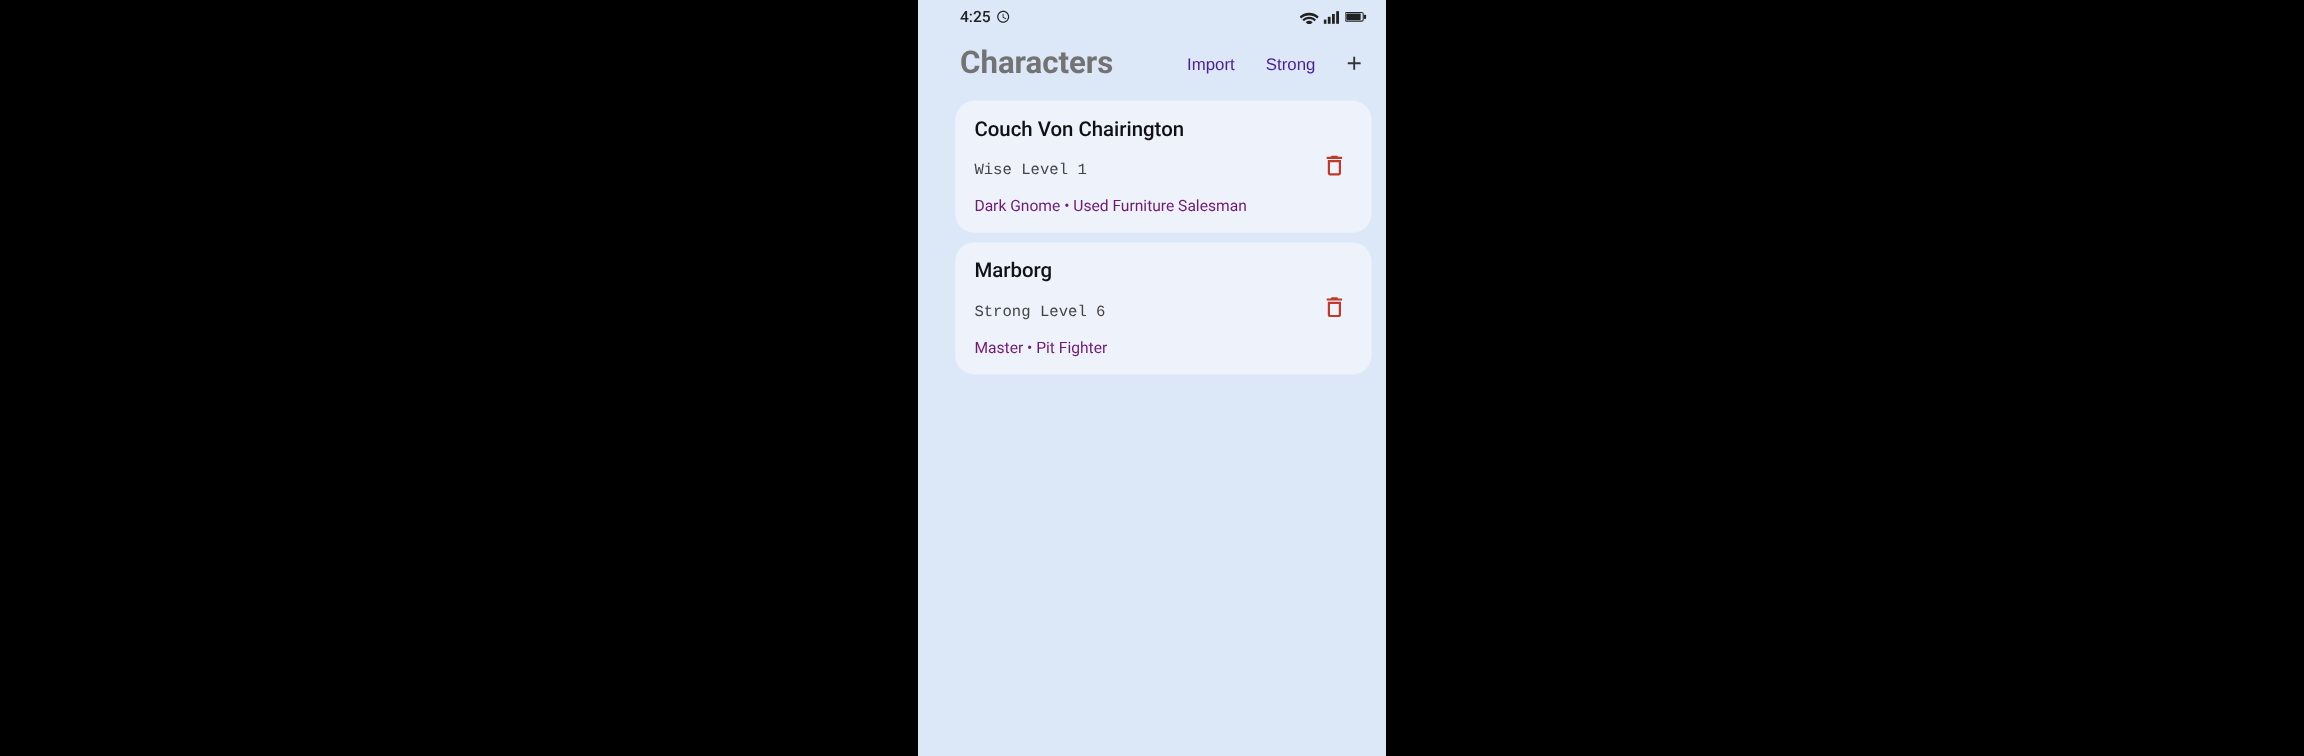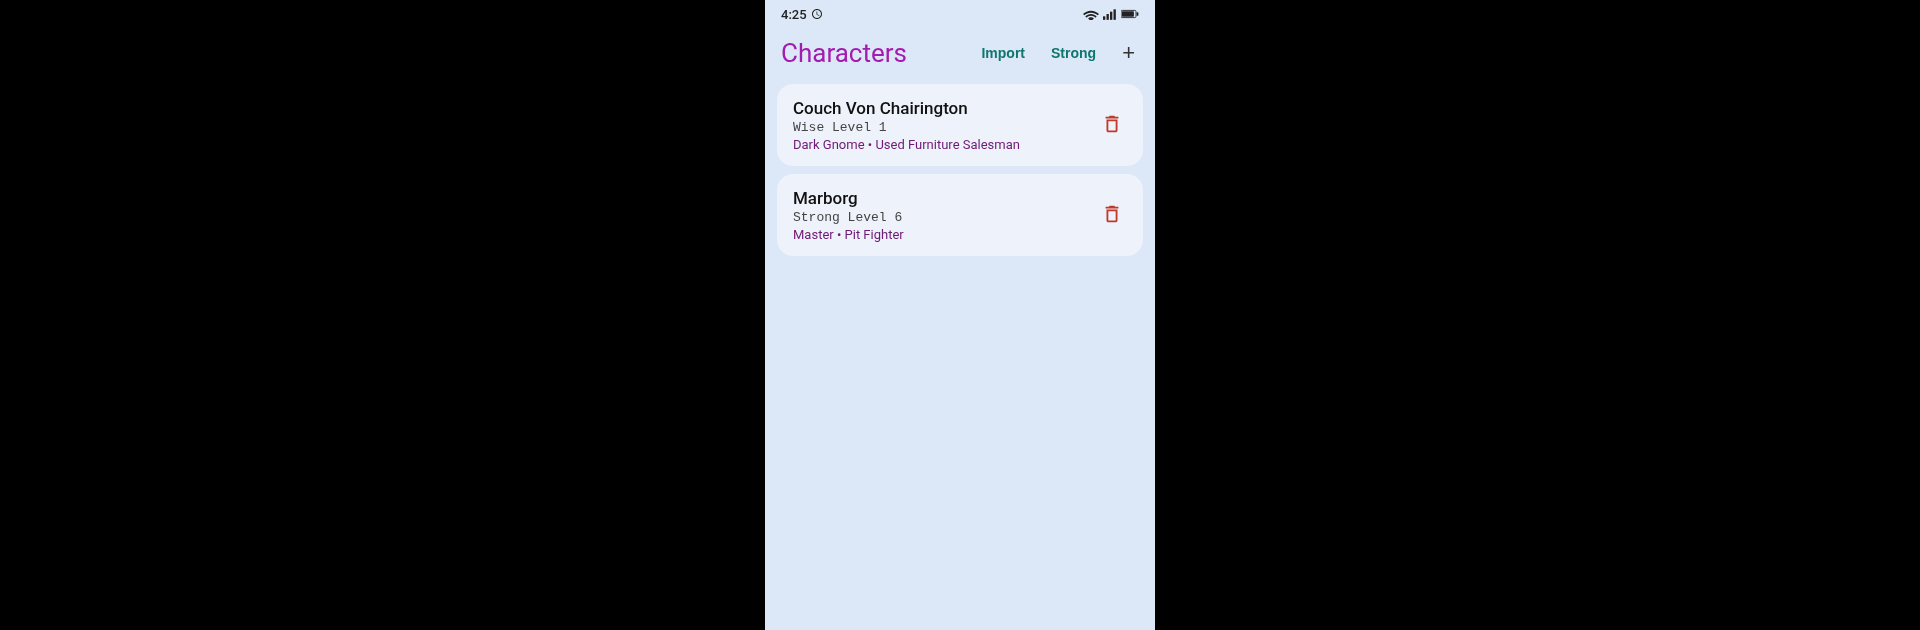--- a/index.html
+++ b/index.html
@@ -14,20 +14,21 @@
       font-family: 'Roboto', Arial, sans-serif;
     }
 
     .phone-frame {
       width: 390px;
       height: 630px;
       background: #dce8f8;
       overflow: hidden;
       display: flex;
       flex-direction: column;
+      padding-left: 19px;
     }
 
     .status-bar {
       height: 28px;
       background: #dce8f8;
       display: flex;
       align-items: center;
       justify-content: space-between;
       padding: 0 16px;
       flex-shrink: 0;
@@ -55,39 +56,38 @@
     .header {
       display: flex;
       align-items: center;
       padding: 10px 16px 12px 16px;
       background: #dce8f8;
       flex-shrink: 0;
     }
 
     .header-title {
       font-size: 26px;
-      font-weight: 400;
-      color: #a21caf;
+      font-weight: 700;
+      color: #737373;
       flex: 1;
     }
 
     .header-actions {
       display: flex;
       align-items: center;
       gap: 18px;
     }
 
     .header-btn {
       font-size: 14px;
-      color: #0f766e;
+      color: #4c1d95;
       background: none;
       border: none;
       cursor: pointer;
       padding: 2px 4px;
-      font-weight: bold;
     }
 
     .header-plus {
       font-size: 22px;
       color: #333;
       background: none;
       border: none;
       cursor: pointer;
       padding: 2px 4px;
       font-weight: 300;
@@ -108,21 +108,21 @@
       padding: 14px 16px;
       display: flex;
       align-items: center;
       justify-content: space-between;
       cursor: pointer;
     }
 
     .character-info {
       display: flex;
       flex-direction: column;
-      gap: 2px;
+      gap: 16px;
       justify-content: flex-end;
     }
 
     .character-name {
       font-size: 17px;
       font-weight: 500;
       color: #111;
     }
 
     .character-level {

